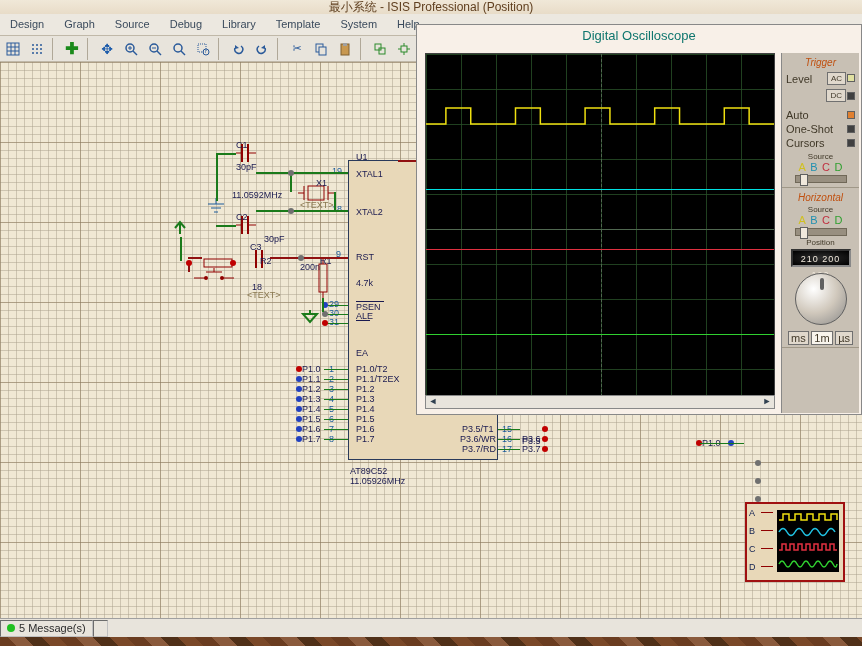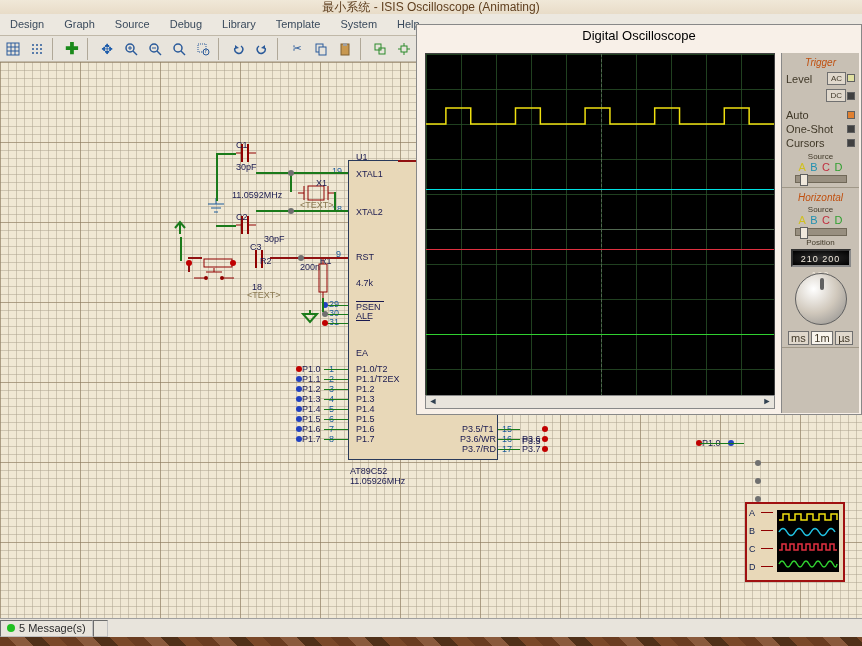--- a/index.html
+++ b/index.html
@@ -33,21 +33,21 @@
 .txt.dk { color: #1a1a50; }
 .pin { position: absolute; width: 6px; height: 6px; border-radius: 50%; }
 .pin.red { background: #c00000; }
 .pin.blu { background: #2040c0; }
 .pin.gry { background: #707070; }
 .chip-body { position: absolute; background: #e8d8b8; border: 1px solid #2a3a5a; }
 .comp { position: absolute; }
 
 
 .scope-panel { position: absolute; top: 24px; left: 416px; width: 446px; height: 391px; background: #f8f0e8; border: 1px solid #888; }
-.scope-title { height: 22px; text-align: center; line-height: 22px; font-size: 13px; color: #000000; background: #f8f0e8; }
+.scope-title { height: 22px; text-align: center; line-height: 22px; font-size: 13px; color: #0f766e; background: #f8f0e8; }
 .scope-screen { position: absolute; top: 28px; left: 8px; width: 350px; height: 350px; background: #000; border: 1px solid #404040; }
 .scope-screen::before { content:""; position:absolute; inset:0;
   background-image:
     linear-gradient(to right, rgba(40,80,40,0.8) 1px, transparent 1px),
     linear-gradient(to bottom, rgba(40,80,40,0.8) 1px, transparent 1px);
   background-size: 35px 35px; }
 .scope-axis-v { position:absolute; top:0; left:175px; width:0; height:100%; border-left:1px dashed #506850; }
 .scope-axis-h { position:absolute; left:0; top:175px; width:100%; height:0; border-top:1px solid #506850; }
 .trace { position: absolute; left: 0; width: 100%; height: 1px; }
 .trace.cy { top: 135px; border-top: 1px solid #00e0e0; }
@@ -78,21 +78,21 @@
 
 
 .status-bar { position:absolute; bottom:9px; left:0; width:862px; height:19px; background:#e8e4dc; border-top:1px solid #a0a0a0; display:flex; align-items:center; }
 .status-seg { height:17px; border:1px inset #c0c0c0; padding:0 6px; line-height:15px; font-size:10px; color:#2a2a2a; display:flex; align-items:center; gap:4px; }
 .led { width:8px; height:8px; border-radius:50%; display:inline-block; }
 .bottom-strip { position:absolute; bottom:0; left:0; width:862px; height:9px; background: repeating-linear-gradient(45deg,#6a3c20 0 12px,#8a5a3c 12px 24px,#503018 24px 36px,#7a4828 36px 48px); }
 </style>
 </head>
 <body>
 
-<div class="title-bar">最小系统 - ISIS Oscilloscope (Animating)</div>
+<div class="title-bar">最小系统 - ISIS Professional (Position)</div>
 
 <div class="menu-bar">
   <div class="menu-item"><span>Design</span></div>
   <div class="menu-item"><span>Graph</span></div>
   <div class="menu-item"><span>Source</span></div>
   <div class="menu-item"><span>Debug</span></div>
   <div class="menu-item"><span>Library</span></div>
   <div class="menu-item"><span>Template</span></div>
   <div class="menu-item"><span>System</span></div>
   <div class="menu-item"><span>Help</span></div>

